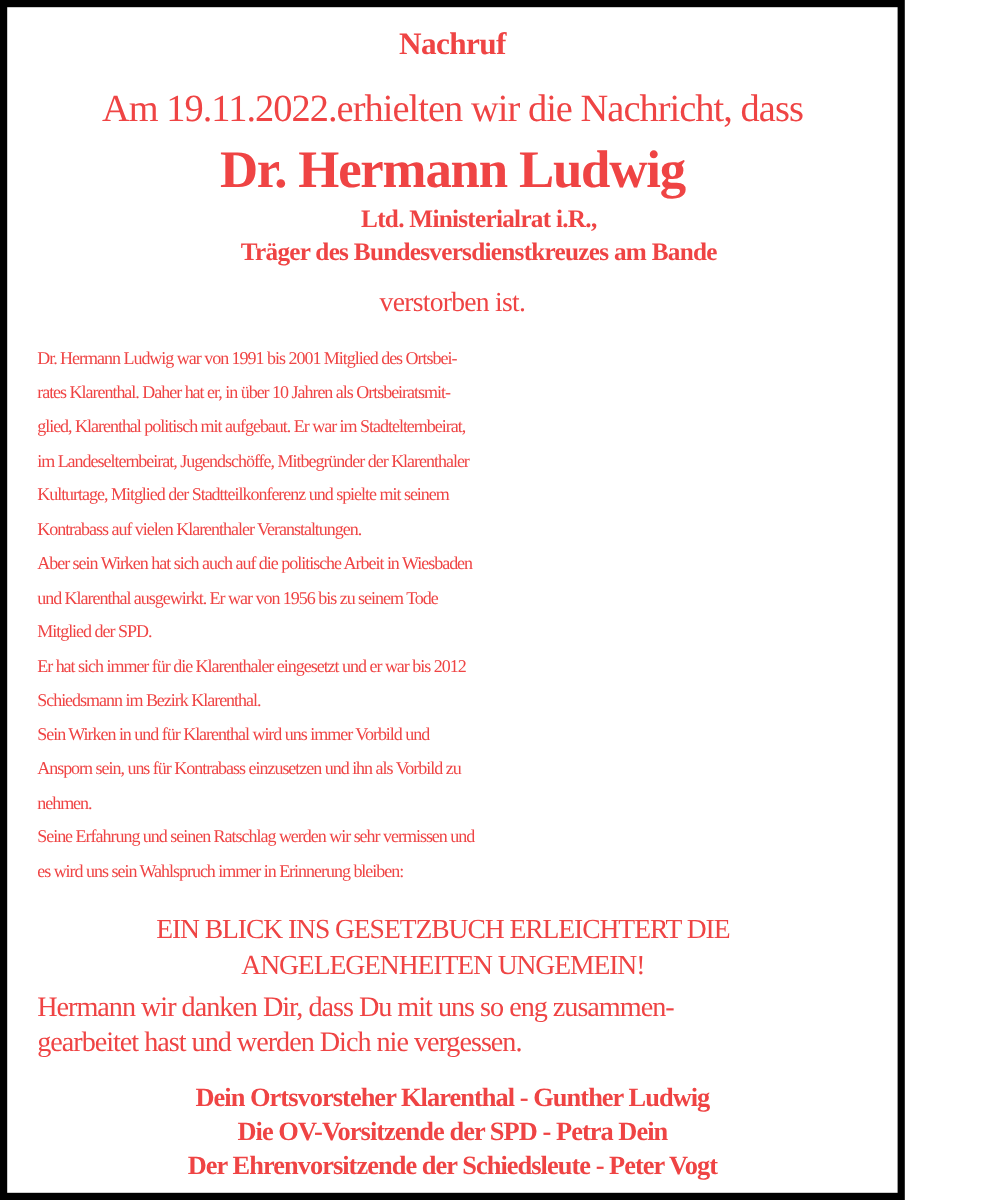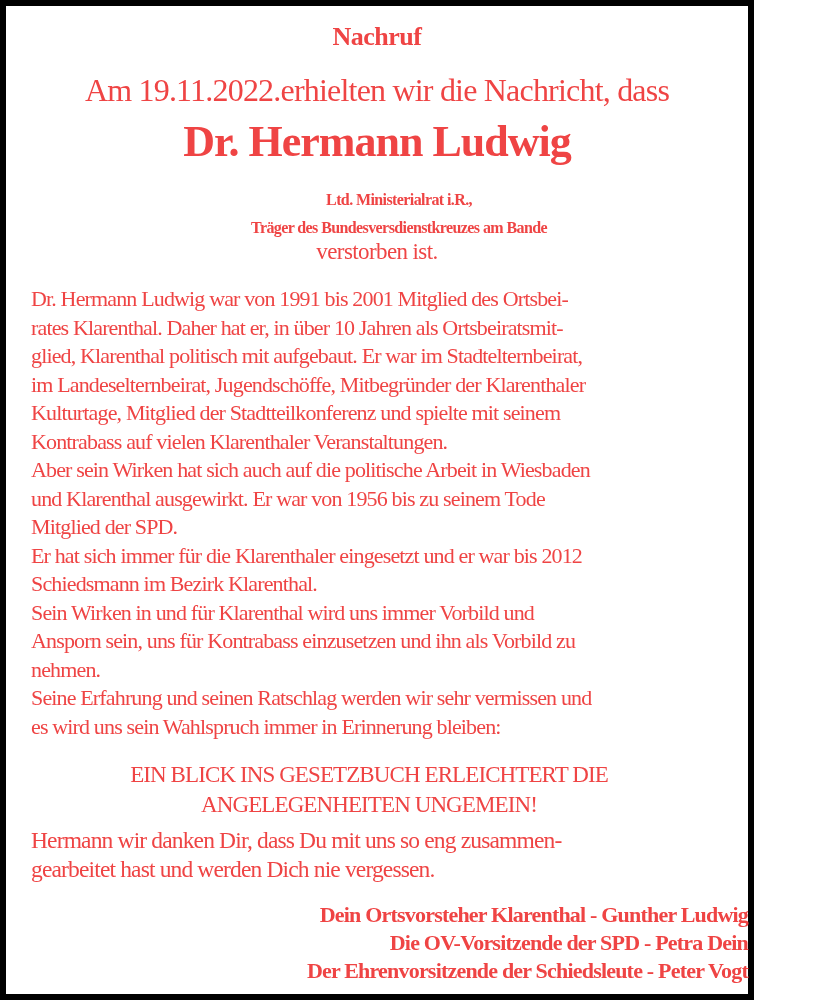--- a/index.html
+++ b/index.html
@@ -19,47 +19,47 @@
   }
   .intro {
     position: absolute; left: 0; right: 0; top: 66px;
     font-size: 32px; letter-spacing: -0.8px;
   }
   .name {
     position: absolute; left: 0; right: 0; top: 110px;
     font-size: 44px; font-weight: bold; letter-spacing: -1px;
   }
   .subtitle {
-    position: absolute; left: 0; right: 0; top: 180px;
-    font-size: 16px; font-weight: bold; line-height: 28px; letter-spacing: -0.6px; margin-left: 44px;
+    position: absolute; left: 0; right: 0; top: 162px;
+    font-size: 21px; font-weight: bold; line-height: 28px; letter-spacing: -0.6px; margin-left: 44px;
   }
   .deceased {
     position: absolute; left: 0; right: 0; top: 233px;
     font-size: 23px; letter-spacing: -0.6px;
   }
   .body {
     position: absolute; left: 25px; right: 20px; top: 279px;
-    font-size: 22px; line-height: 28.5px; letter-spacing: -0.85px;
+    font-size: 15px; line-height: 28.5px; letter-spacing: -0.85px;
   }
   .body p { margin: 0; white-space: nowrap; }
   .motto {
     position: absolute; left: 0; right: 16px; top: 754px;
     font-size: 23px; line-height: 30px; letter-spacing: -0.9px;
   }
   .motto p { margin: 0; }
   .thanks {
     position: absolute; left: 25px; right: 20px; top: 820px;
     font-size: 23.5px; line-height: 29px; letter-spacing: -0.85px;
   }
   .thanks p { margin: 0; white-space: nowrap; }
   .signatures {
     position: absolute; left: 0; right: 0; top: 895px;
     font-size: 22px; font-weight: bold; line-height: 28px; letter-spacing: -0.8px;
   }
-  .signatures p { margin: 0; text-align: right; }
+  .signatures p { margin: 0; }
 </style>
 </head>
 <body>
 
 <div class="frame">
   <div class="title center">Nachruf</div>
   <div class="intro center">Am 19.11.2022.erhielten wir die Nachricht, dass</div>
   <div class="name center">Dr. Hermann Ludwig</div>
   <div class="subtitle center">
     <div>Ltd. Ministerialrat i.R.,</div>

